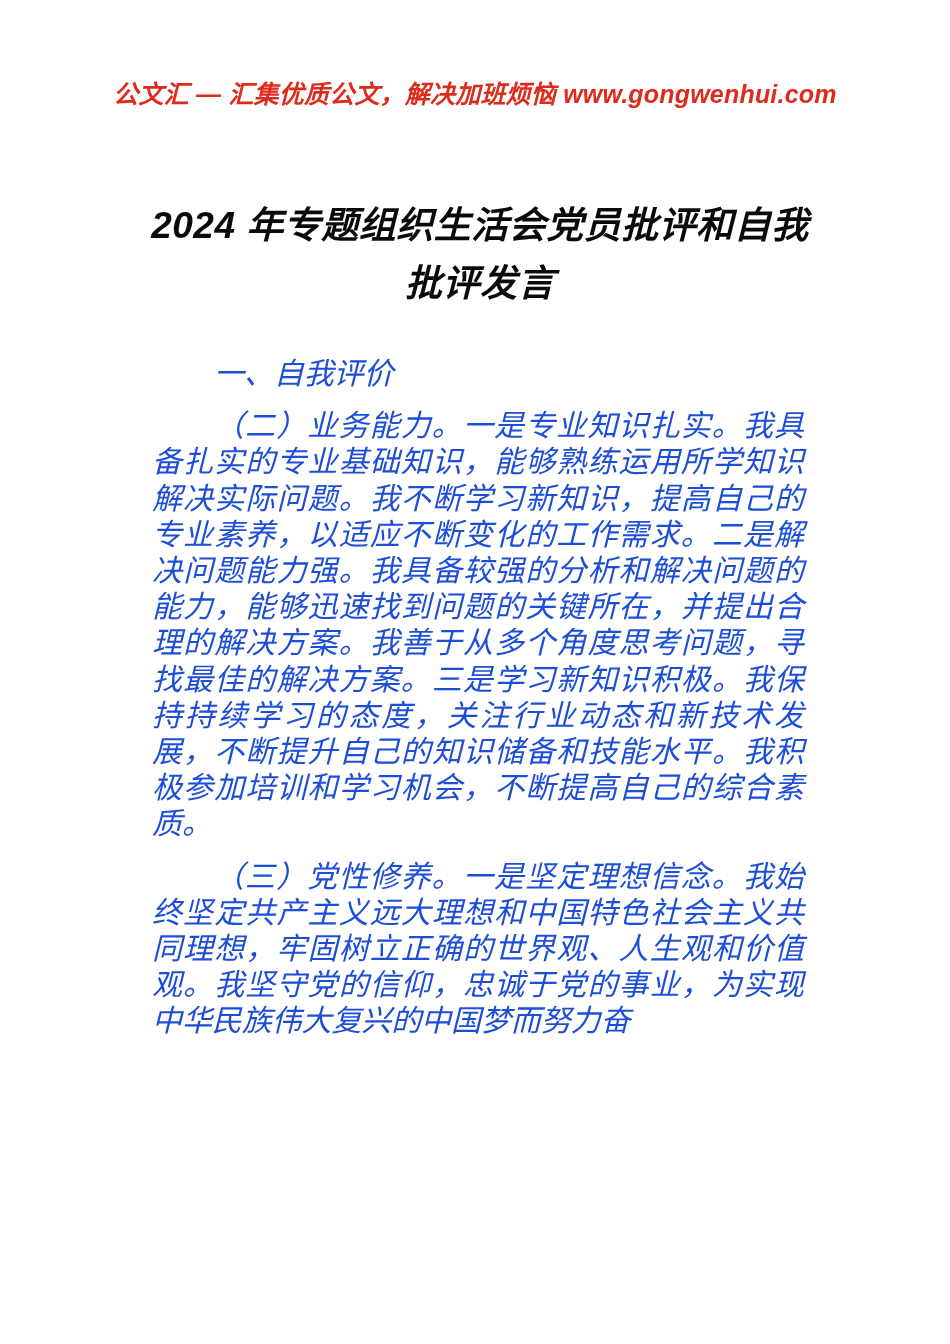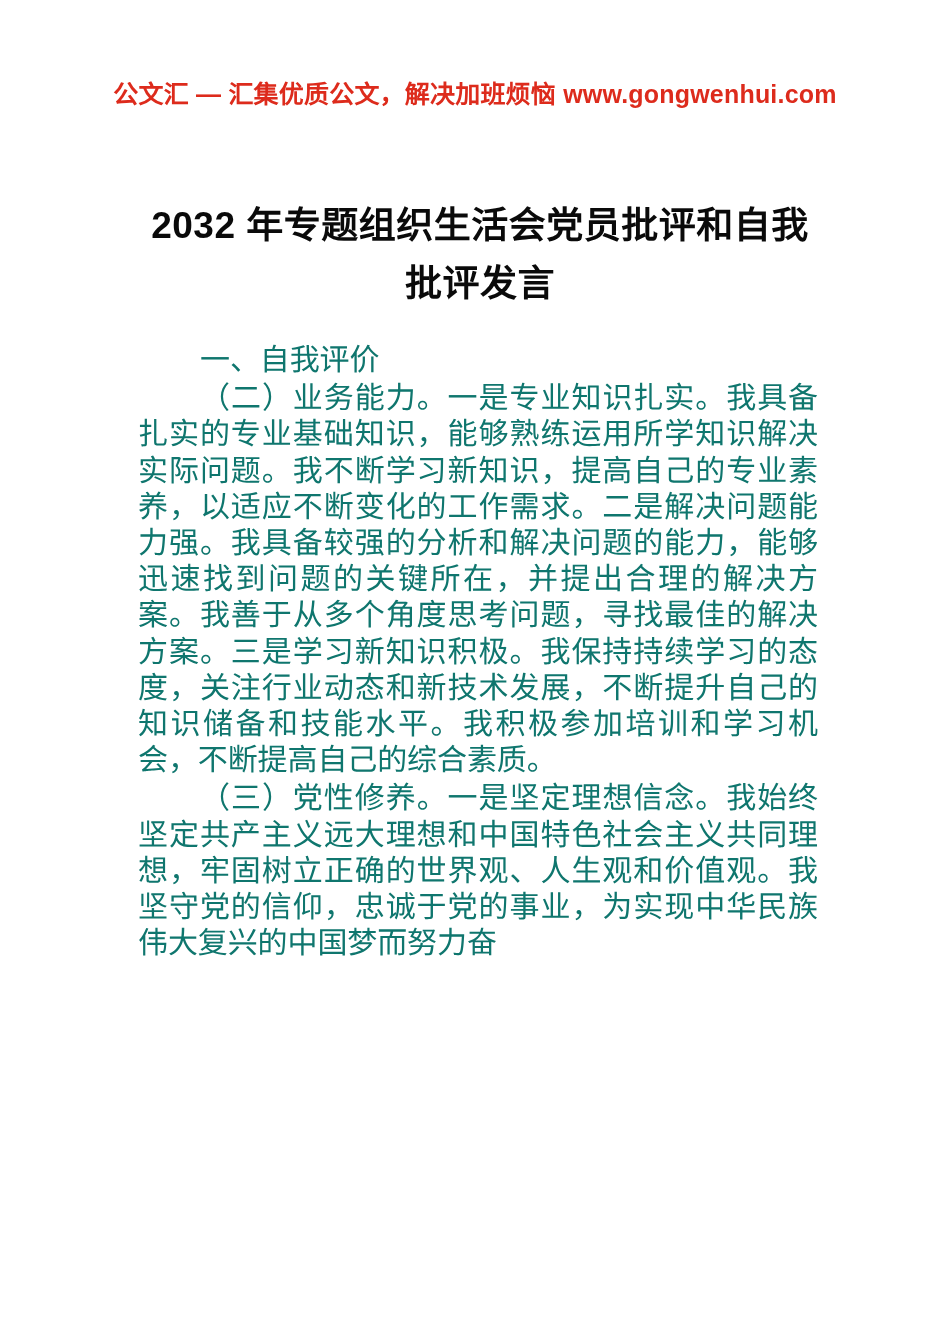--- a/index.html
+++ b/index.html
@@ -15,20 +15,21 @@
     font-family: "Liberation Sans", "DejaVu Sans", sans-serif;
     color: #000000;
     -webkit-font-smoothing: antialiased;
   }
   .page {
     position: relative;
     width: 950px;
     height: 1008px;
     background: #ffffff;
     box-sizing: border-box;
+    font-style: italic;
   }
 
   
   .watermark {
     position: absolute;
     top: 78px;
     left: 0;
     width: 950px;
     text-align: center;
     color: #dd2b1c;
@@ -66,42 +67,42 @@
     left: 136px;
     width: 684px;
   }
   .para {
     font-size: 30px;
     line-height: 36.2px;
     letter-spacing: -0.1px;
     text-align: justify;
     text-align-last: left;
     text-justify: inter-ideograph;
-    margin: 2px;
-    color: #0f766e;
+    margin: 16px;
+    color: #1d4ed8;
     font-family: "Liberation Sans", "DejaVu Sans", sans-serif;
     word-break: break-all;
   }
   .para.indent {
     text-indent: 62px;
   }
   .para.heading {
     text-indent: 62px;
   }
 </style>
 </head>
 <body>
 
 <div class="page">
 
   <div class="watermark">
     <span>公文汇 — 汇集优质公文，解决加班烦恼</span><span>&nbsp;</span><span class="wm-url">www.gongwenhui.com</span>
   </div>
 
-  <h1 class="doc-title">2032 年专题组织生活会党员批评和自我批评发言</h1>
+  <h1 class="doc-title">2024 年专题组织生活会党员批评和自我批评发言</h1>
 
   <div class="doc-body">
     <p class="para heading">一、自我评价</p>
     <p class="para indent">（二）业务能力。一是专业知识扎实。我具备扎实的专业基础知识，能够熟练运用所学知识解决实际问题。我不断学习新知识，提高自己的专业素养，以适应不断变化的工作需求。二是解决问题能力强。我具备较强的分析和解决问题的能力，能够迅速找到问题的关键所在，并提出合理的解决方案。我善于从多个角度思考问题，寻找最佳的解决方案。三是学习新知识积极。我保持持续学习的态度，关注行业动态和新技术发展，不断提升自己的知识储备和技能水平。我积极参加培训和学习机会，不断提高自己的综合素质。</p>
     <p class="para indent">（三）党性修养。一是坚定理想信念。我始终坚定共产主义远大理想和中国特色社会主义共同理想，牢固树立正确的世界观、人生观和价值观。我坚守党的信仰，忠诚于党的事业，为实现中华民族伟大复兴的中国梦而努力奋</p>
   </div>
 
 </div>
 
 </body></html>

